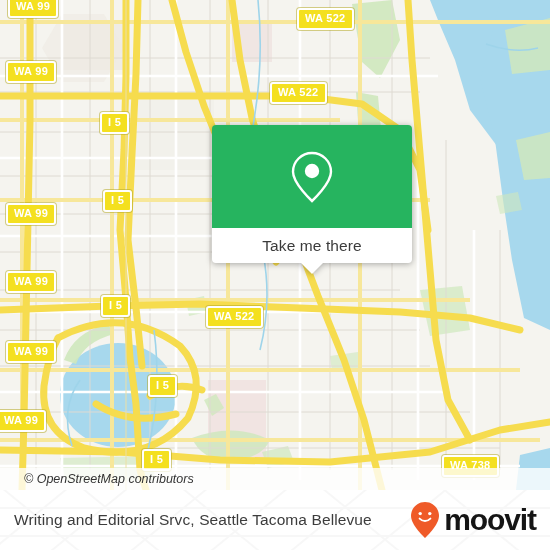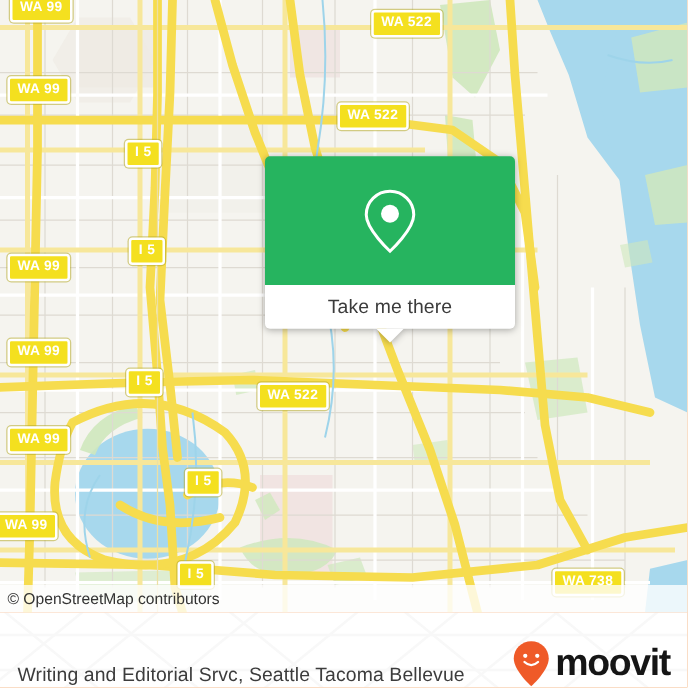--- a/index.html
+++ b/index.html
@@ -20,22 +20,23 @@
     border-radius:3px;color:#ffffff;font-weight:bold;font-size:11px;
     line-height:1;padding:3px 6px 4px;white-space:nowrap;
     box-shadow:0 0 0 1px rgba(180,170,40,.55);
     letter-spacing:.3px;
   }
 
   
   .attrib{
     position:absolute;left:0;bottom:0;width:100%;
     background:rgba(255,255,255,.78);
-    font-size:12.5px;color:#333;padding:4px 0 4px 6px;
+    font-size:12.5px;color:#333;padding:4px 0 4px 24px;
     box-sizing:border-box;
+    font-style:italic;
   }
 
   
   .card{
     position:absolute;left:192px;top:125px;width:200px;
     border-radius:4px;overflow:visible;
     filter:drop-shadow(0 1px 3px rgba(0,0,0,.32));
     margin-left:20px;
   }
   .card-top{
@@ -50,21 +51,21 @@
   .card-label{font-size:15.5px;color:#3b3b3b;letter-spacing:.1px;}
   .card-tail{
     position:absolute;left:50%;bottom:-11px;transform:translateX(-50%);
     width:0;height:0;border-left:11px solid transparent;
     border-right:11px solid transparent;border-top:11px solid #ffffff;
   }
 
   
   .footer{
     position:absolute;left:0;top:490px;width:550px;height:60px;
-    background:#ffffff;display:flex;align-items:flex-end;
+    background:#ffffff;display:flex;align-items:center;
     justify-content:space-between;padding:0 14px 0 14px;box-sizing:border-box;
     overflow:hidden;
   }
   .footer-wm{position:absolute;inset:0;opacity:.07;pointer-events:none;}
   .footer-title{font-size:15.5px;color:#3c3c3c;position:relative;z-index:2;letter-spacing:.1px;}
   .brand{display:flex;align-items:center;gap:4px;position:relative;z-index:2;}
   .brand-word{font-size:30px;color:#151515;font-weight:bold;letter-spacing:-1.1px;}
 </style>
 </head>
 <body>

